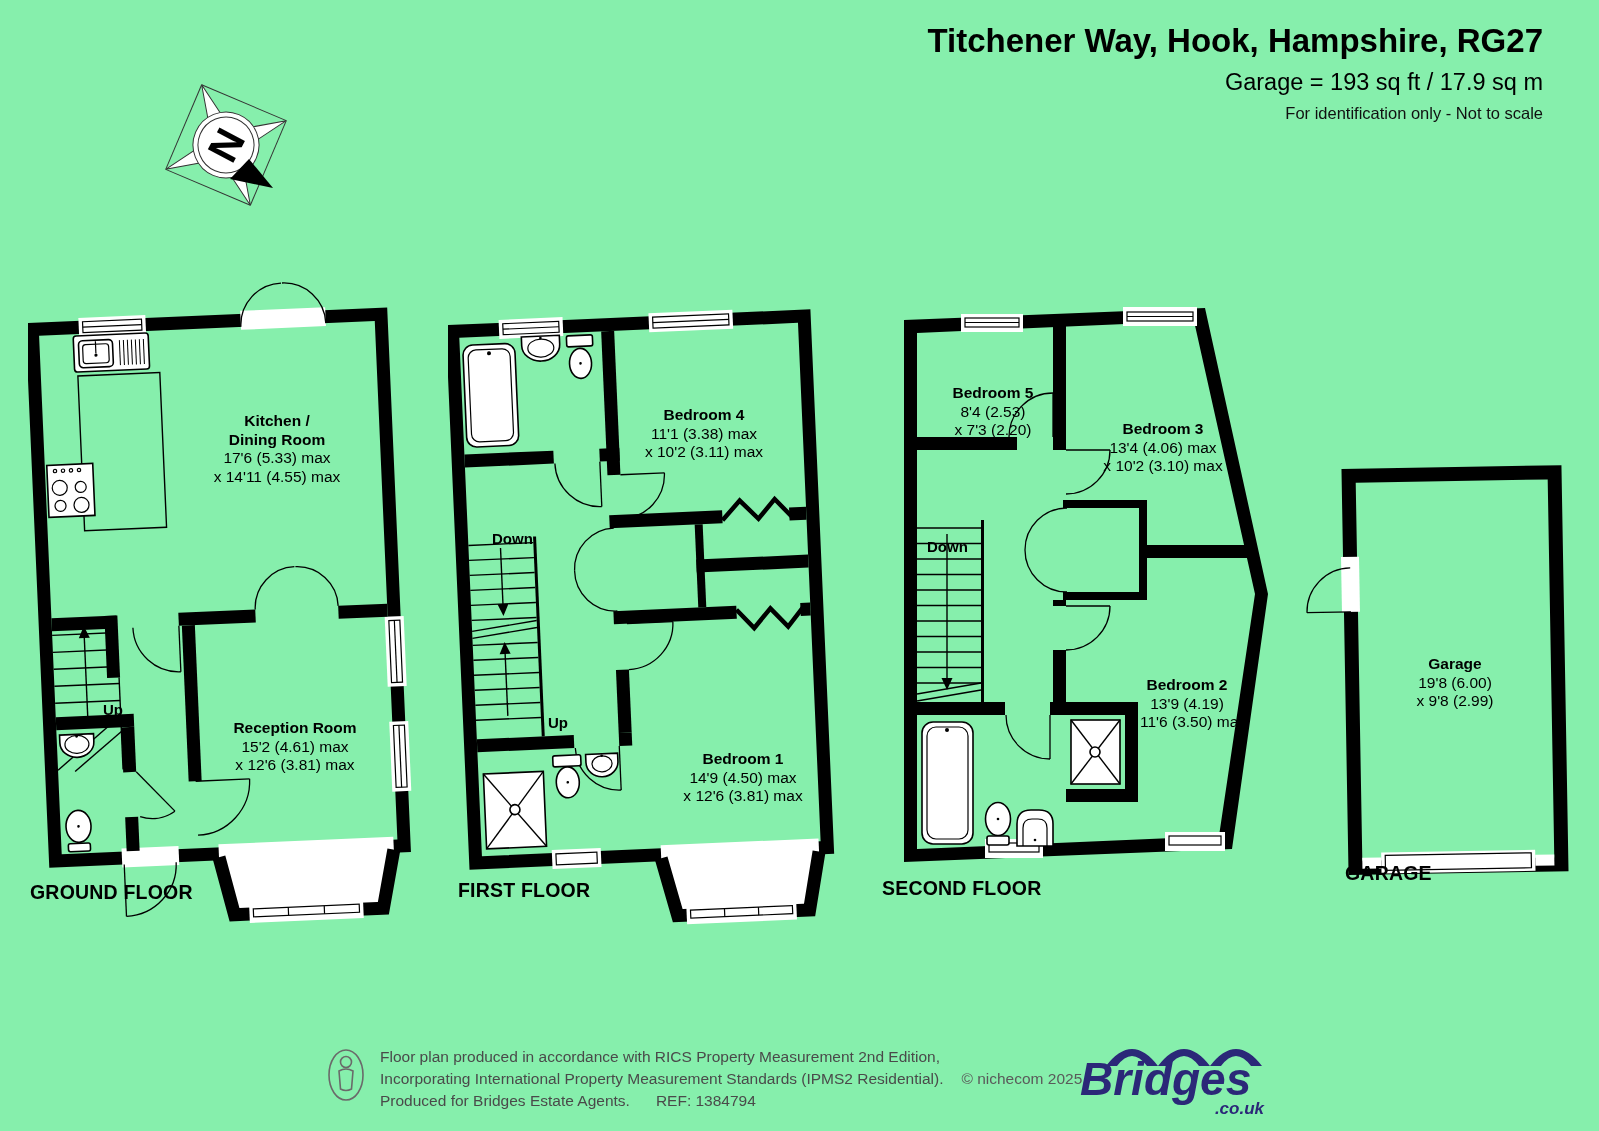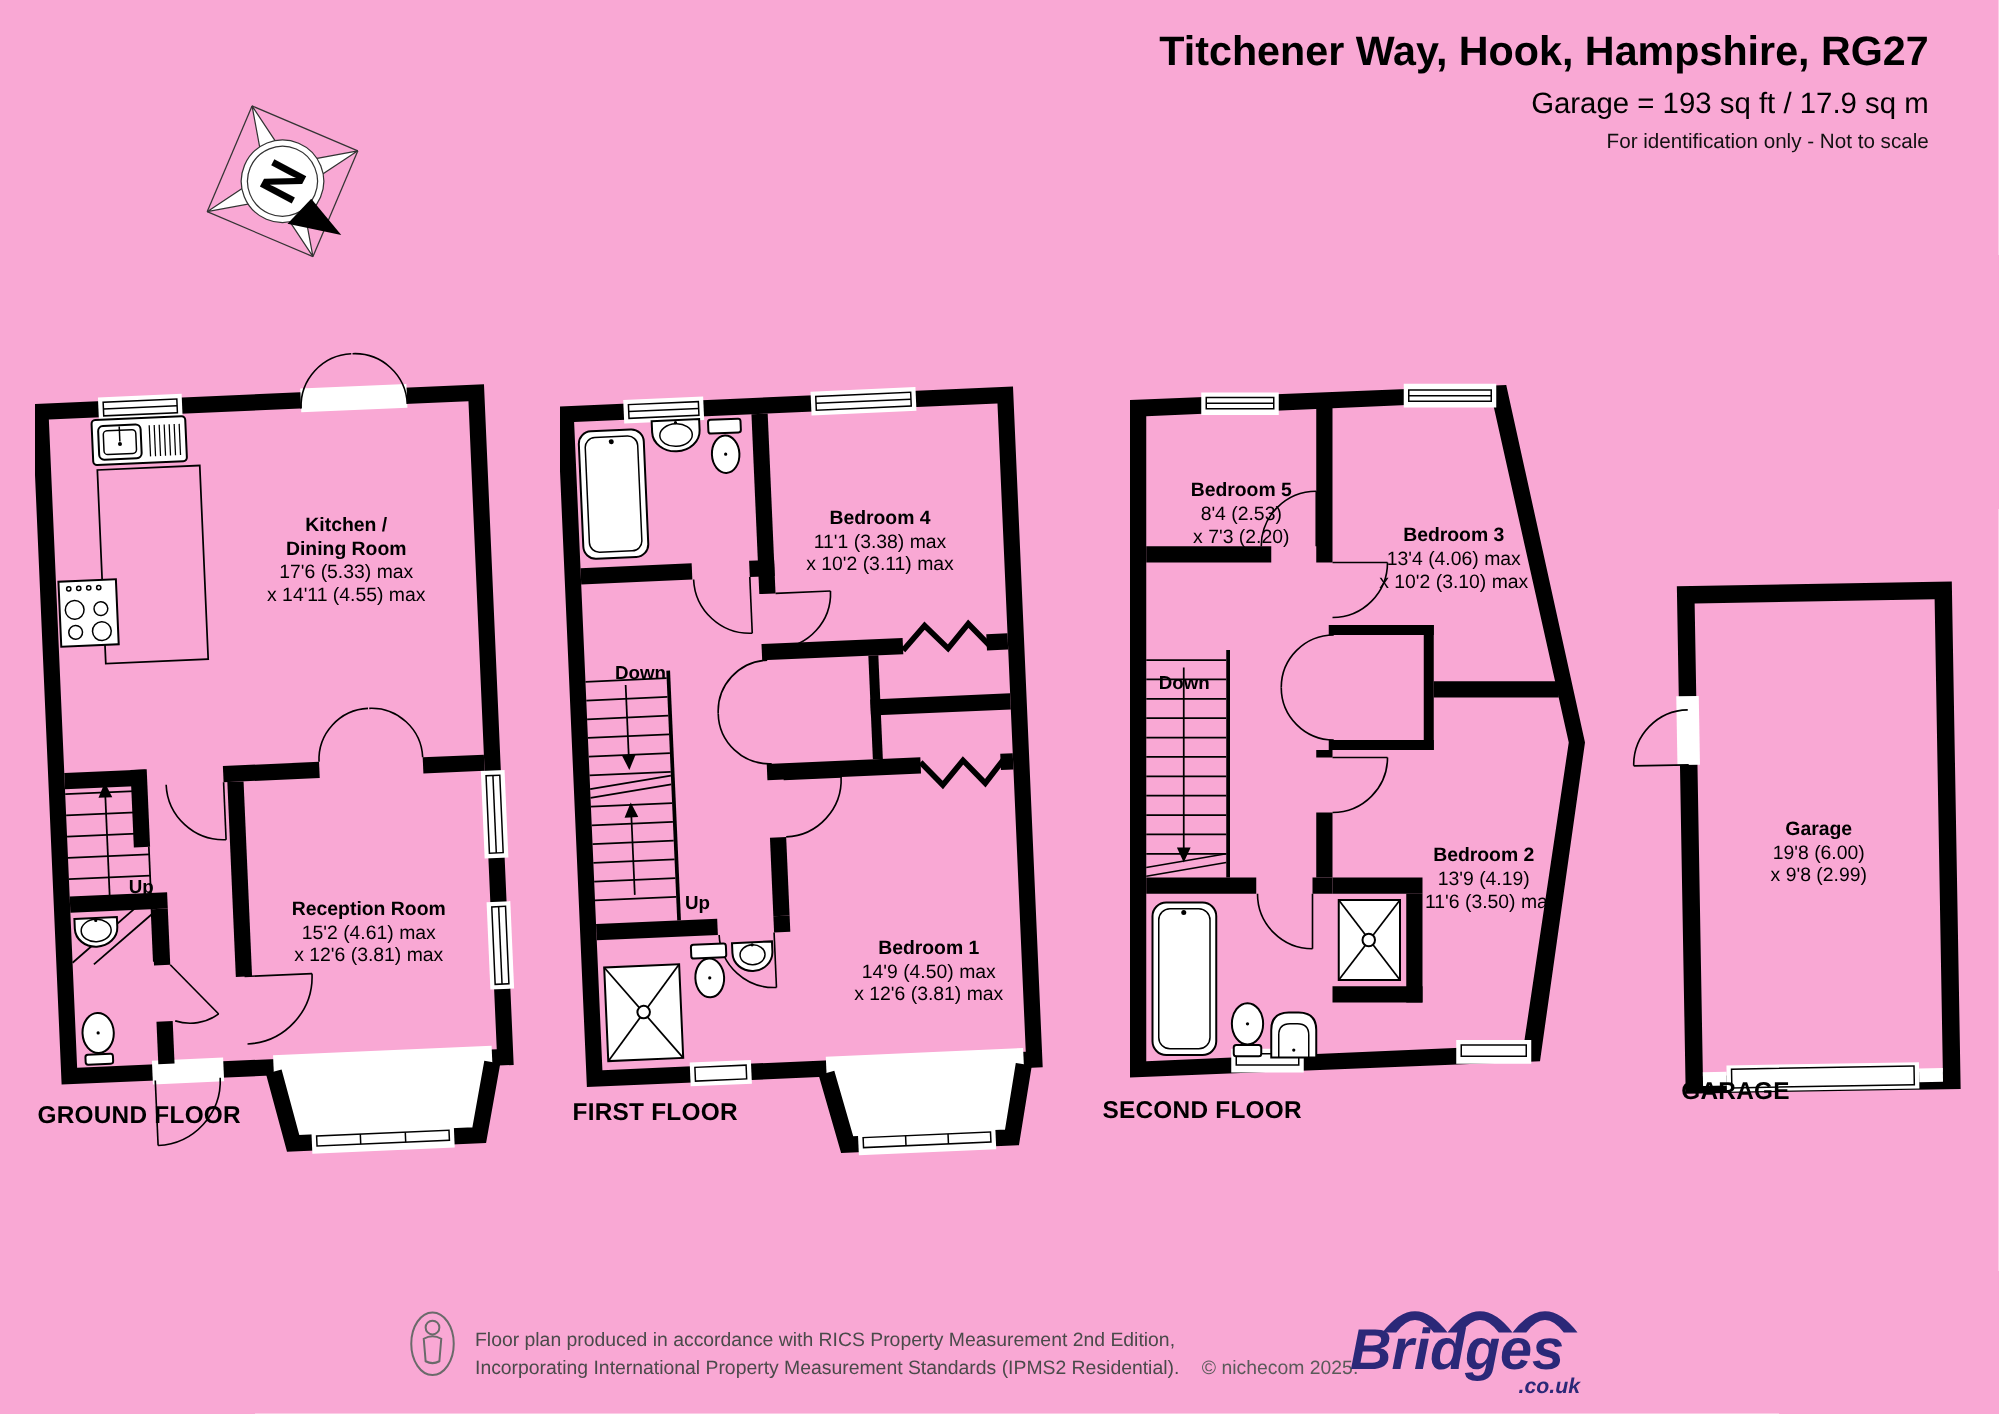--- a/index.html
+++ b/index.html
@@ -1,31 +1,31 @@
 <!DOCTYPE html>
 <html><head>
 <meta charset="utf-8">
 <style>
   html,body{margin:0;padding:0;background:#fff;}
-  .page{position:relative;width:1599px;height:1131px;background:#f9a8d4;overflow:hidden;
+  .page{position:relative;width:1599px;height:1131px;background:#86efac;overflow:hidden;
         font-family:"Liberation Sans","DejaVu Sans",sans-serif;color:#000;}
   .abs{position:absolute;}
   
   .header{position:absolute;top:22px;right:56px;text-align:right;}
   .title{font-size:33px;font-weight:bold;line-height:38px;margin:0 0 9px 0;}
   .area-line{font-size:23.5px;line-height:27.5px;}
   .note{font-size:16.5px;margin-top:7px;color:#111;}
   
   .room-label{position:absolute;transform:translateX(-50%);text-align:center;
               font-size:15.5px;line-height:18.5px;white-space:nowrap;}
   .rn{font-weight:bold;}
   .floor-label{position:absolute;font-weight:bold;font-size:19.5px;letter-spacing:.2px;white-space:nowrap;}
   .stair-label{position:absolute;font-weight:bold;font-size:15px;white-space:nowrap;}
   
-  .footer-text{position:absolute;left:380px;top:1046px;font-size:15.5px;line-height:22px;color:#4a4a4a;margin-top:16px;}
+  .footer-text{position:absolute;left:380px;top:1046px;font-size:15.5px;line-height:22px;color:#4a4a4a;}
   .copy{margin-left:18px;}
   .ref{margin-left:26px;}
   svg{display:block;}
   .wall{fill:#000;fill-rule:evenodd;}
   .thin{fill:none;stroke:#000;stroke-width:1.4;}
   .fix{fill:#fff;stroke:#000;stroke-width:1.6;}
   .arc{fill:none;stroke:#000;stroke-width:1.3;}
   .zig{fill:none;stroke:#000;stroke-width:4.5;}
   .wfr{fill:none;stroke:#000;stroke-width:1.2;}
 </style>
@@ -478,20 +478,23 @@
   <svg class="abs" style="left:326px;top:1047px;" width="40" height="56" viewBox="0 0 40 56">
     <ellipse cx="20" cy="28" rx="17" ry="25" fill="none" stroke="#6a6a6a" stroke-width="1.6"></ellipse>
     <circle cx="20" cy="15" r="5.5" fill="none" stroke="#6a6a6a" stroke-width="1.6"></circle>
     <path d="M13,24 q7,-4 14,0 l-1.5,18 q-5.5,3 -11,0 z" fill="none" stroke="#6a6a6a" stroke-width="1.6"></path>
   </svg>
   <div class="footer-text">
     <div>Floor plan produced in accordance with RICS Property Measurement 2nd Edition,</div>
     <div>
       <span>Incorporating International Property Measurement Standards (IPMS2 Residential).</span><span class="copy" style="color:#5a5a5a;">© nichecom 2025.</span>
     </div>
+    <div>
+      <span>Produced for Bridges Estate Agents.</span><span class="ref">REF: 1384794</span>
+    </div>
   </div>
 
   <svg class="abs" style="left:1080px;top:1028px;" width="210" height="95" viewBox="0 0 210 95">
     <g fill="#2b2878">
       <path d="M26,38 q26,-34 52,0 l-11,0 q-15,-20 -30,0 z"></path>
       <path d="M78,38 q26,-34 52,0 l-11,0 q-15,-20 -30,0 z"></path>
       <path d="M130,38 q26,-34 52,0 l-11,0 q-15,-20 -30,0 z"></path>
     </g>
     <text x="0" y="67" font-size="46" font-weight="bold" font-style="italic" fill="#2b2878">Bridges</text>
     <text x="184" y="86" font-size="17" font-weight="bold" font-style="italic" fill="#2b2878" text-anchor="end">.co.uk</text>

